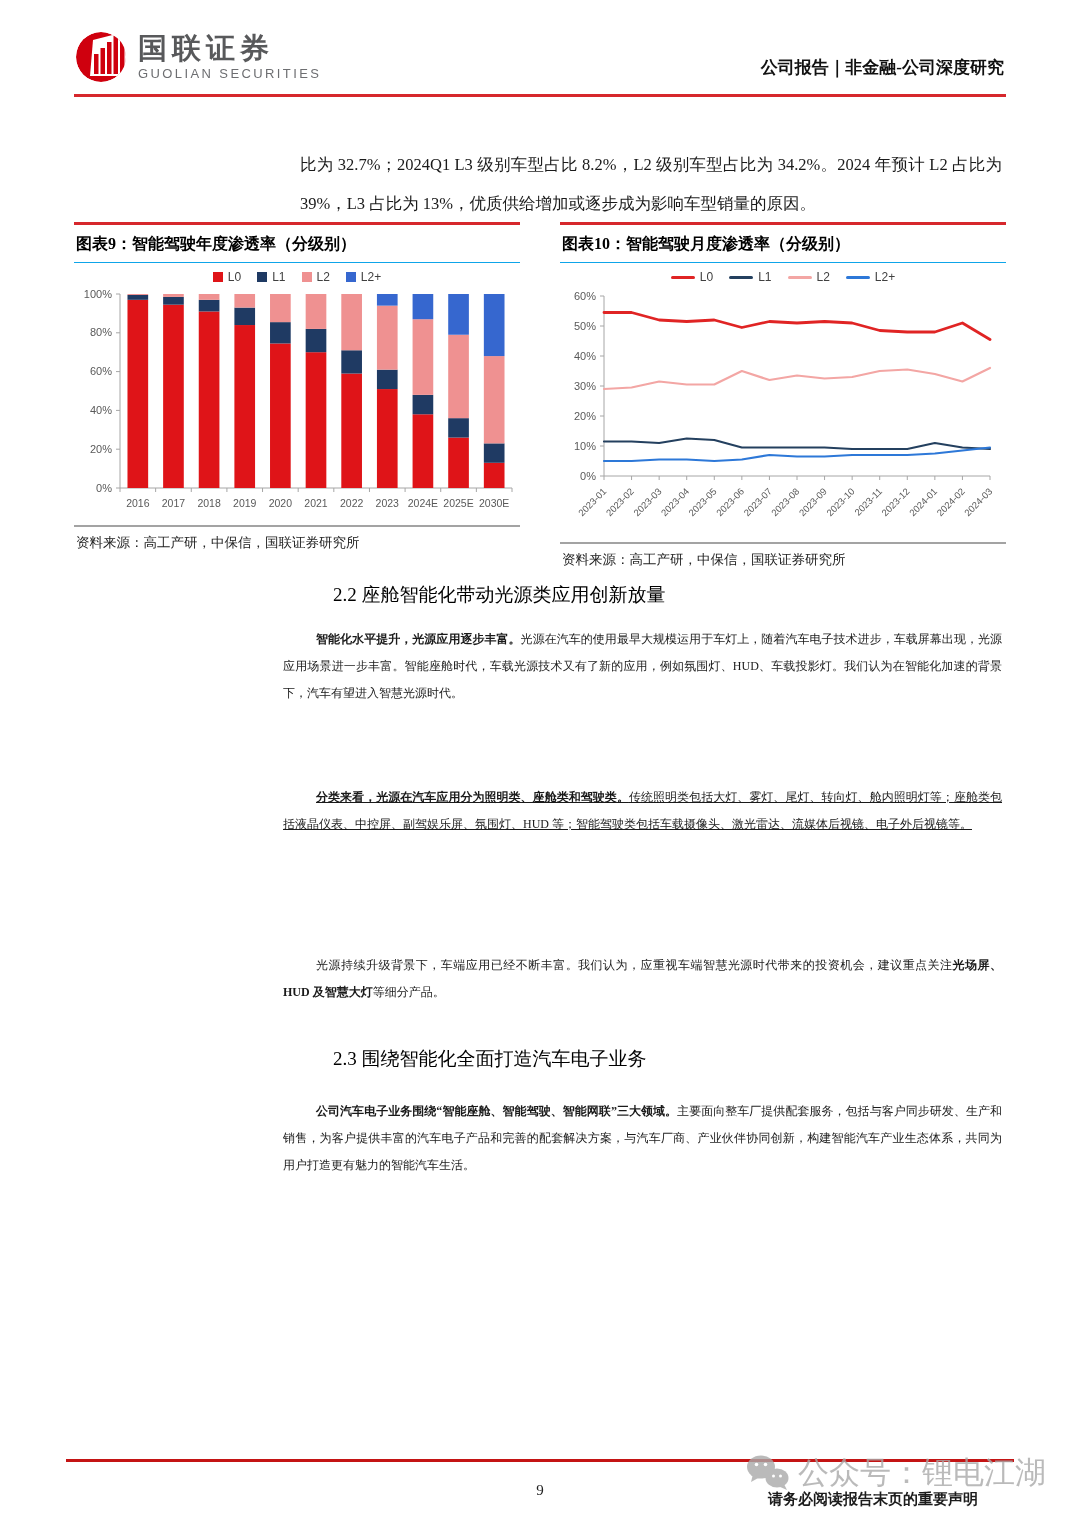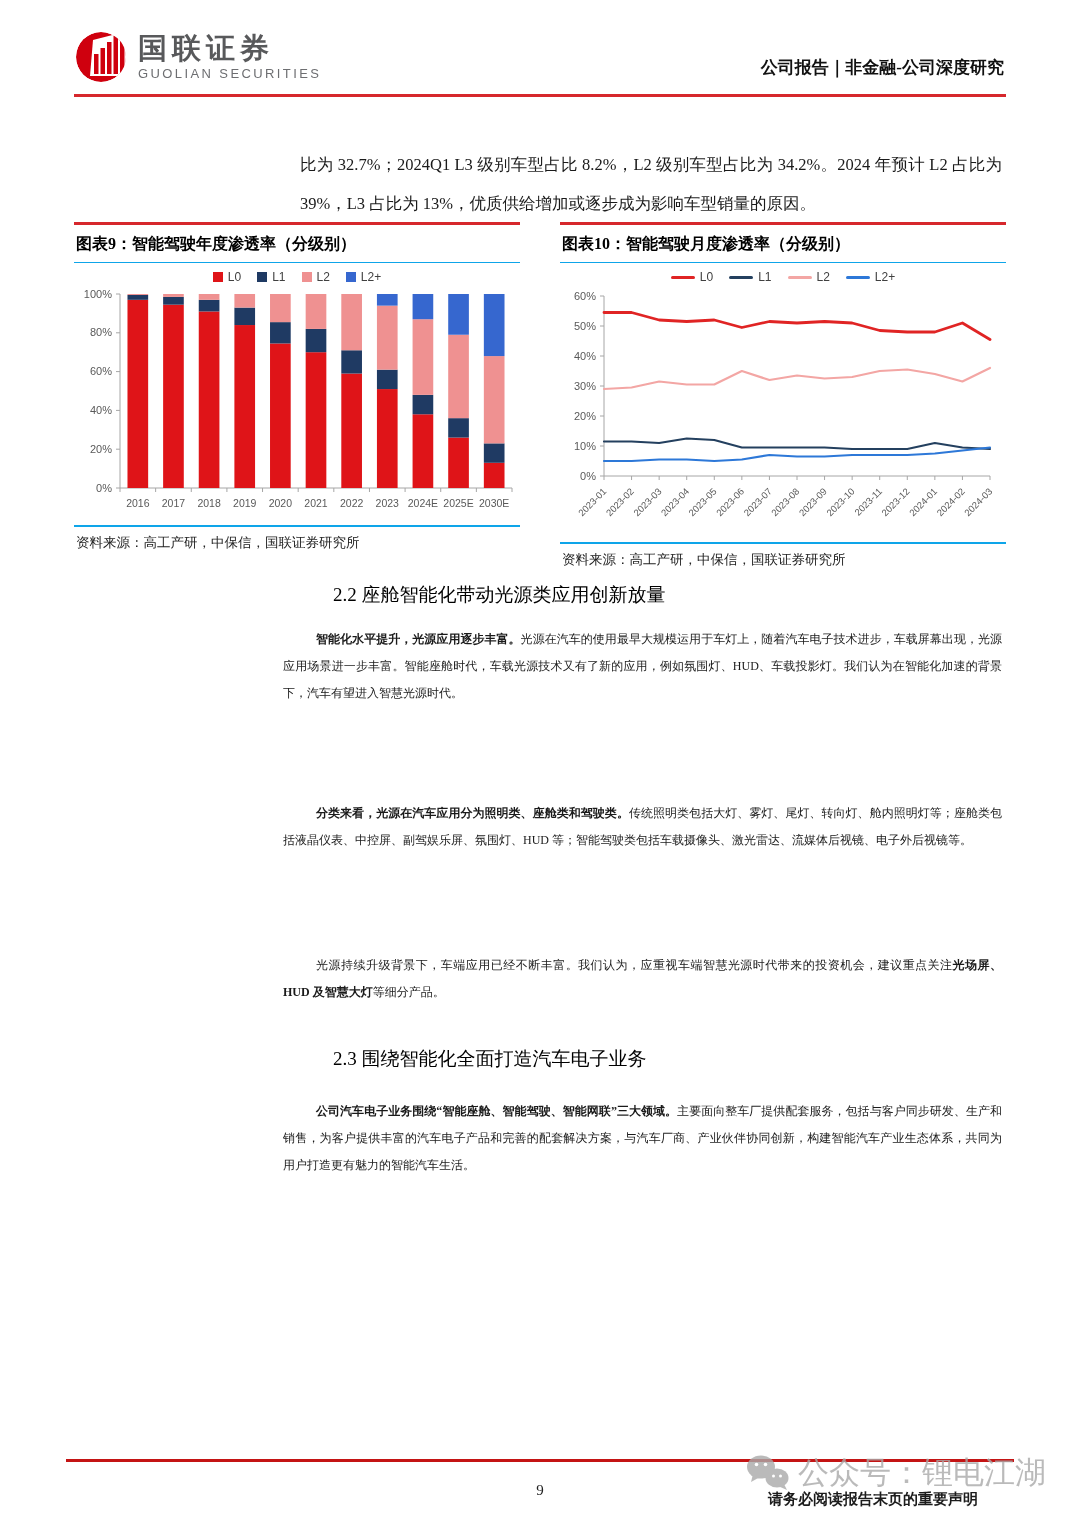--- a/index.html
+++ b/index.html
@@ -18,21 +18,21 @@
   .figrow{position:absolute;left:74px;top:218px;width:932px;display:flex;justify-content:space-between;}
   .figure{width:446px;height:334px;display:flex;flex-direction:column;margin:0;}
   .fig-title{border-top:3px solid #d6272c;border-bottom:1px solid #0ea5e9;padding:9px 2px 7px 2px;
              font-size:16px;font-weight:bold;color:#000;}
   .legend{display:flex;justify-content:center;align-items:flex-start;gap:16px;margin:7px 0 2px 0;
           font-family:"Liberation Sans","DejaVu Sans",sans-serif;font-size:12px;color:#404040;}
   .lg-item{display:flex;align-items:center;gap:5px;}
   .lg-sq{width:10px;height:10px;display:inline-block;}
   .lg-ln{width:24px;height:3px;display:inline-block;border-radius:2px;}
   .chart{flex:0 0 auto;}
-  .fig-source{border-top:2px solid #0ea5e9;margin-top:auto;padding:7px 2px 4px 2px;font-size:13.5px;color:#222;}
+  .fig-source{border-top:2px solid #a3a3a3;margin-top:auto;padding:7px 2px 4px 2px;font-size:13.5px;color:#222;}
   
   .sec-h{position:absolute;left:283px;width:719px;padding-left:50px;box-sizing:border-box;
          font-size:19px;font-weight:normal;color:#000;margin:0;}
   .body-p{position:absolute;left:283px;width:719px;font-size:12px;line-height:27px;
           text-align:justify;text-indent:33px;margin:0;}
   
   .footer-rule{position:absolute;left:66px;right:66px;top:1455px;height:3px;background:#c41414;}
   .page-num{position:absolute;left:0;top:1478px;width:100%;text-align:center;font-size:15px;color:#222;}
   .watermark{position:absolute;left:746px;top:1448px;display:flex;align-items:center;gap:8px;
              font-family:"Liberation Sans","DejaVu Sans",sans-serif;font-size:31px;color:#aaaaaa;opacity:.8;white-space:nowrap;}
@@ -241,21 +241,21 @@
             <polyline points="44,175 71.57142857142857,175 99.14285714285714,173.5 126.71428571428572,173.5 154.28571428571428,175 181.85714285714286,173.5 209.42857142857144,169 237,170.5 264.57142857142856,170.5 292.14285714285717,169 319.7142857142857,169 347.2857142857143,169 374.8571428571429,167.5 402.42857142857144,164.5 430,161.5" fill="none" stroke="#2d78d8" stroke-width="2.2" stroke-linejoin="round" stroke-linecap="round"></polyline>
           </svg></div>
       <div class="fig-source">资料来源：高工产研，中保信，国联证券研究所</div>
     </figure>
   </div>
 
   <h2 class="sec-h" style="top:578px;">2.2 座舱智能化带动光源类应用创新放量</h2>
 
   <p class="body-p" style="top:622px;"><b>智能化水平提升，光源应用逐步丰富。</b><span>光源在汽车的使用最早大规模运用于车灯上，随着汽车电子技术进步，车载屏幕出现，光源应用场景进一步丰富。智能座舱时代，车载光源技术又有了新的应用，例如氛围灯、HUD、车载投影灯。我们认为在智能化加速的背景下，汽车有望进入智慧光源时代。</span></p>
 
-  <p class="body-p" style="top:796px;"><b>分类来看，光源在汽车应用分为照明类、座舱类和驾驶类。</b><span>传统照明类包括大灯、雾灯、尾灯、转向灯、舱内照明灯等；座舱类包括液晶仪表、中控屏、副驾娱乐屏、氛围灯、HUD 等；智能驾驶类包括车载摄像头、激光雷达、流媒体后视镜、电子外后视镜等。</span></p>
+  <p class="body-p" style="top:780px;text-decoration:underline;"><b>分类来看，光源在汽车应用分为照明类、座舱类和驾驶类。</b><span>传统照明类包括大灯、雾灯、尾灯、转向灯、舱内照明灯等；座舱类包括液晶仪表、中控屏、副驾娱乐屏、氛围灯、HUD 等；智能驾驶类包括车载摄像头、激光雷达、流媒体后视镜、电子外后视镜等。</span></p>
 
   <p class="body-p" style="top:948px;"><span>光源持续升级背景下，车端应用已经不断丰富。我们认为，应重视车端智慧光源时代带来的投资机会，建议重点关注</span><b>光场屏、HUD 及智慧大灯</b><span>等细分产品。</span></p>
 
   <h2 class="sec-h" style="top:1042px;">2.3 围绕智能化全面打造汽车电子业务</h2>
 
   <p class="body-p" style="top:1094px;"><b>公司汽车电子业务围绕“智能座舱、智能驾驶、智能网联”三大领域。</b><span>主要面向整车厂提供配套服务，包括与客户同步研发、生产和销售，为客户提供丰富的汽车电子产品和完善的配套解决方案，与汽车厂商、产业伙伴协同创新，构建智能汽车产业生态体系，共同为用户打造更有魅力的智能汽车生活。</span></p>
 
   <div class="footer-rule"></div>
   <div class="page-num">9</div>
   <div class="watermark">

